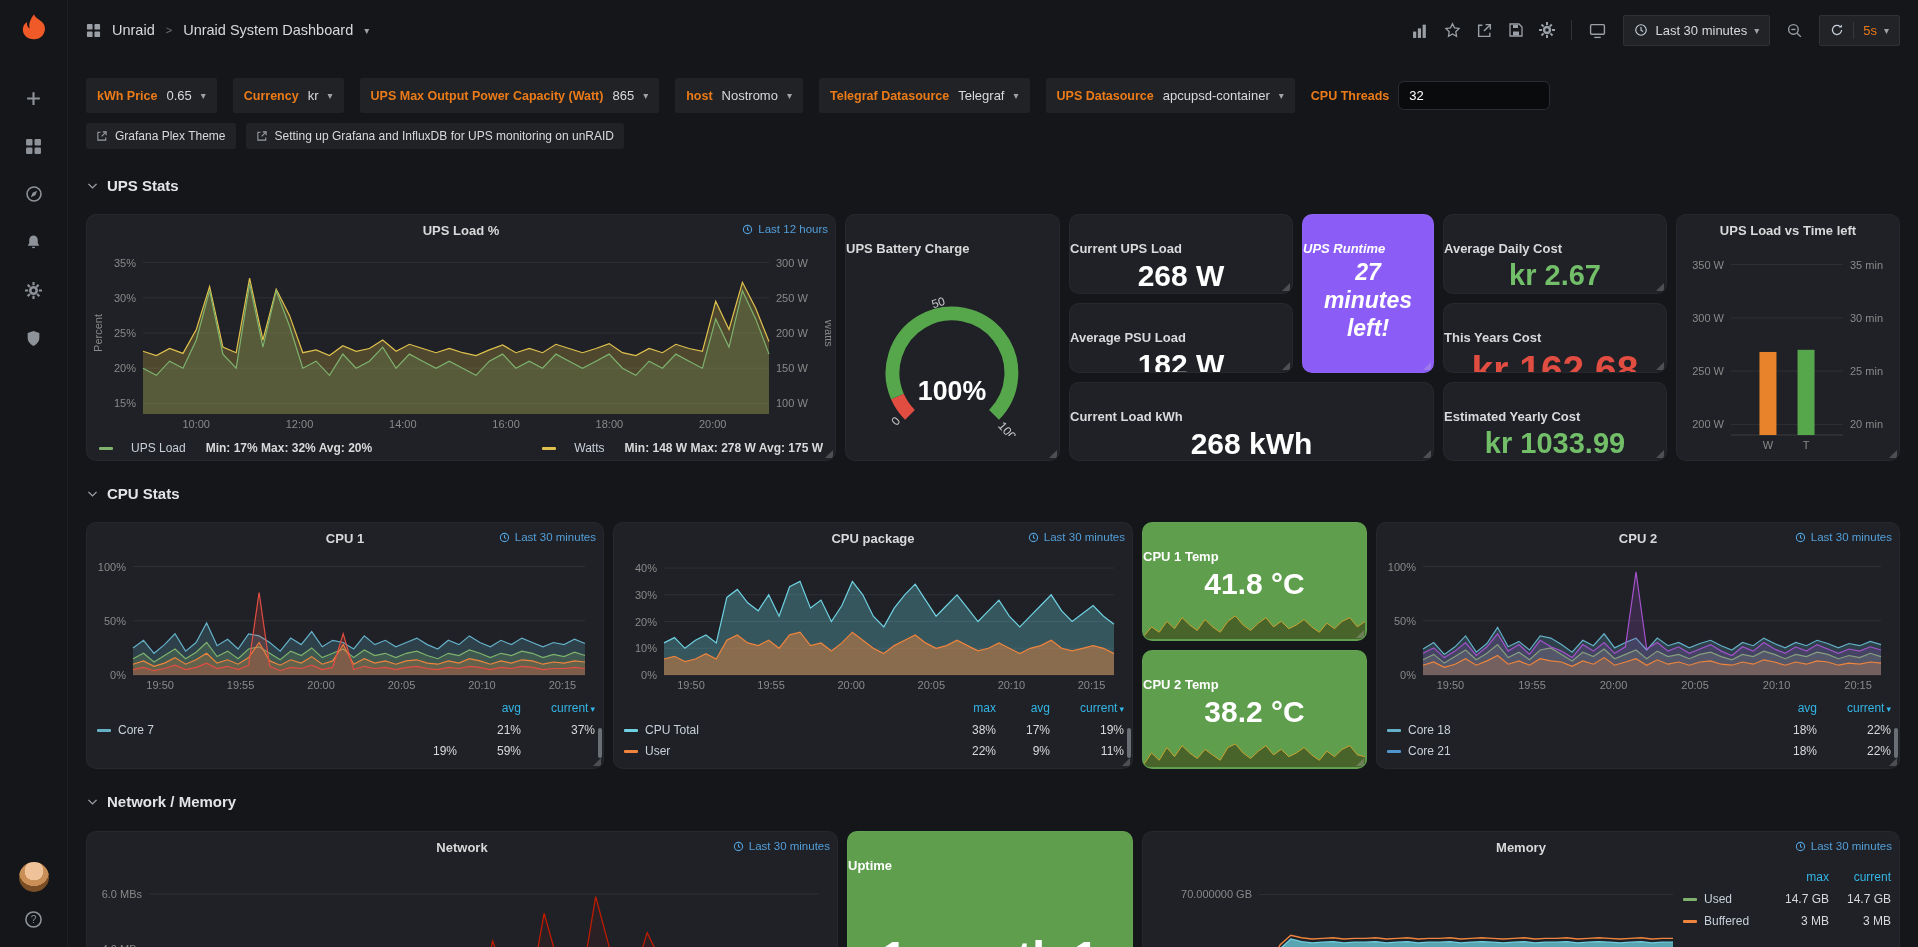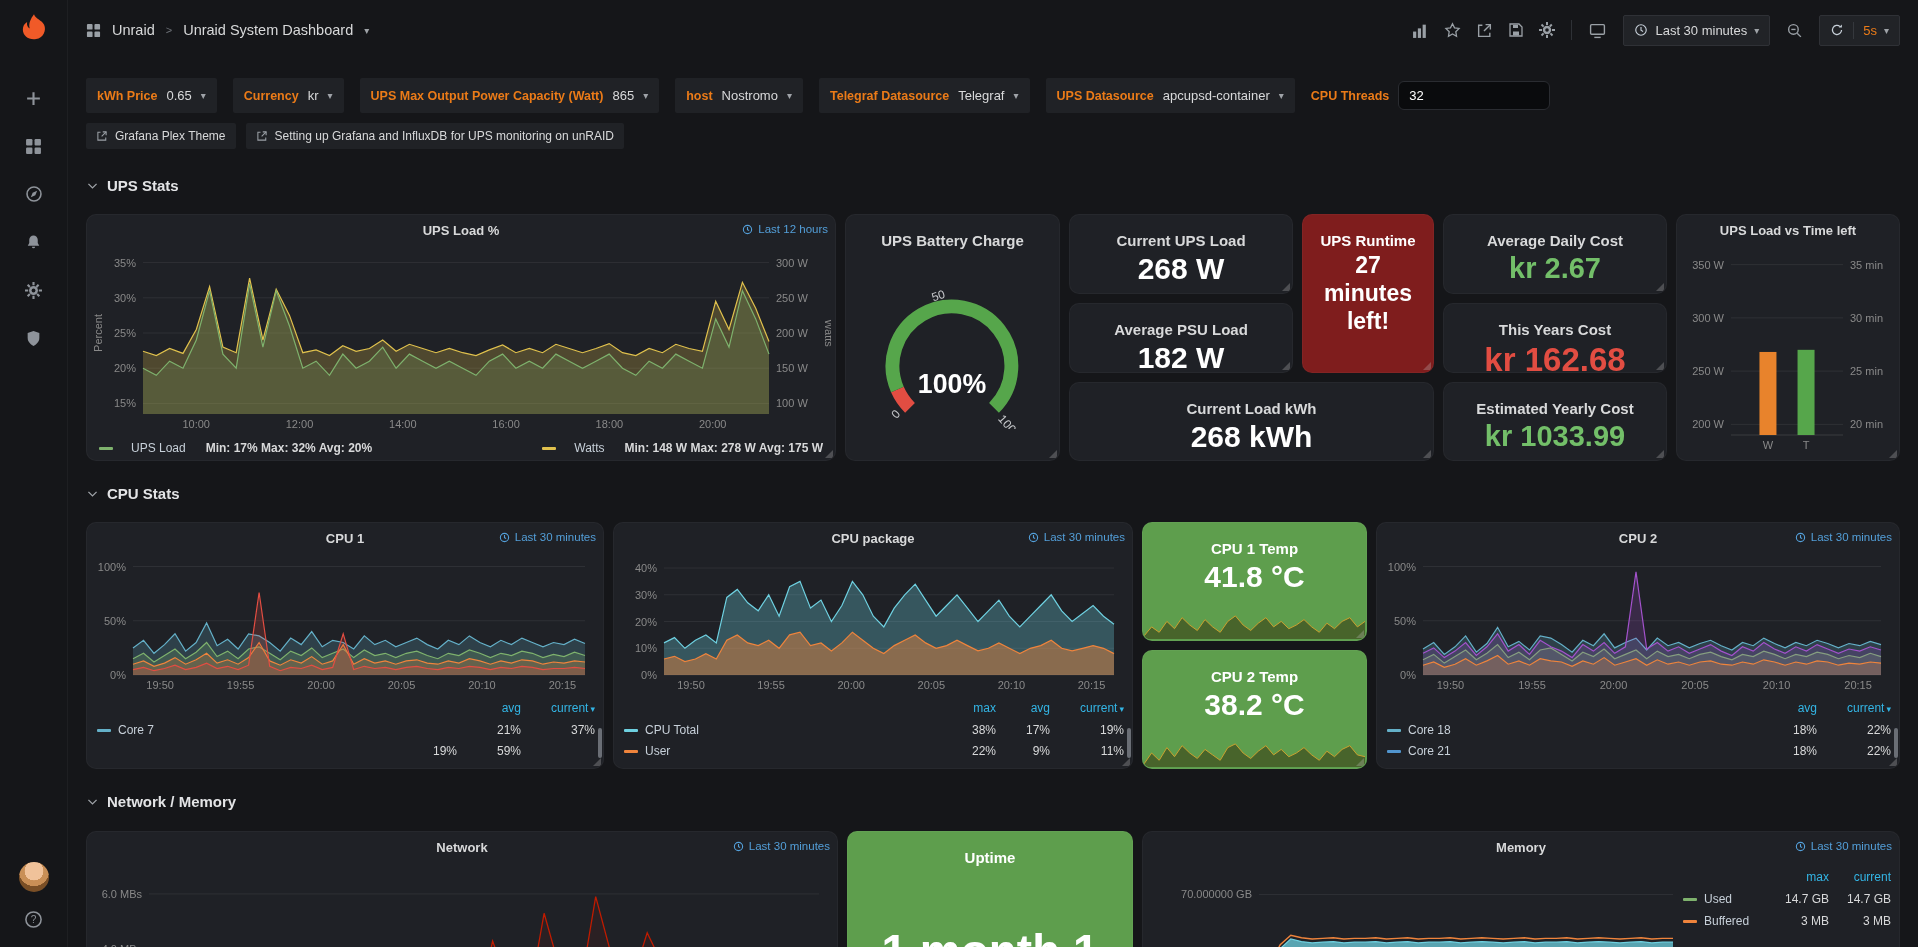--- a/index.html
+++ b/index.html
@@ -56,24 +56,24 @@
   .p-upsload{grid-area:1/1/4/2} .p-battery{grid-area:1/2/4/3} .p-cul{grid-area:1/3/2/4}
   .p-apl{grid-area:2/3/3/4} .p-runtime{grid-area:1/4/3/5} .p-kwh{grid-area:3/3/4/5}
   .p-adc{grid-area:1/5/2/6} .p-tyc{grid-area:2/5/3/6} .p-eyc{grid-area:3/5/4/6} .p-bars{grid-area:1/6/4/7}
   .p-cpu1{grid-area:1/1/3/2} .p-pkg{grid-area:1/2/3/3} .p-t1{grid-area:1/3/2/4}
   .p-t2{grid-area:2/3/3/4} .p-cpu2{grid-area:1/4/3/5}
 
   .panel-h { height:30px; display:flex; align-items:center; justify-content:center;
     font-size:13px; font-weight:700; color:#d8d9da; position:relative; }
   .time-ov { position:absolute; right:7px; top:8px; display:flex; gap:5px; align-items:center;
     color:#539fd9; font-size:11.5px; font-weight:400; }
-  .stat-title { margin-top:17px; text-align:center; font-size:15px; font-weight:700; color:#d8d9da; }
+  .stat-title { margin-top:26px; font-size:13px; font-weight:700; color:#d8d9da; }
   .stat-val { text-align:center; font-weight:700; color:#fff; font-size:30px; margin-top:3px; }
-  .val-green { color:#73bf69; font-size:29px; } .val-red { color:#e24d42; font-size:33px; }
-  .bg-green { background:#5e9e4d; } .bg-orange { background:#7f1d1d; }
+  .val-green { color:#73bf69; font-size:29px; } .val-red { color:#e24d42; font-size:39px; }
+  .bg-green { background:#5e9e4d; } .bg-orange { background:#8b5cf6;font-style:italic; }
   .bg-green .stat-title, .bg-orange .stat-title { color:#fff; }
   .runtime-val { font-size:23px; line-height:1.22; padding:0 12px; margin-top:2px; }
   .uptime-val { font-size:46px; margin-top:58px; }
 
   .chart-abs { position:absolute; }
   .c-upsload { top:30px; left:4px; right:4px; bottom:27px; }
   .c-cpu { top:30px; left:4px; right:4px; bottom:74px; }
   .c-fill { top:30px; left:4px; right:4px; bottom:4px; }
   .c-mem { top:30px; left:4px; right:216px; bottom:4px; }
   .c-bars { top:32px; left:2px; right:2px; bottom:6px; }

